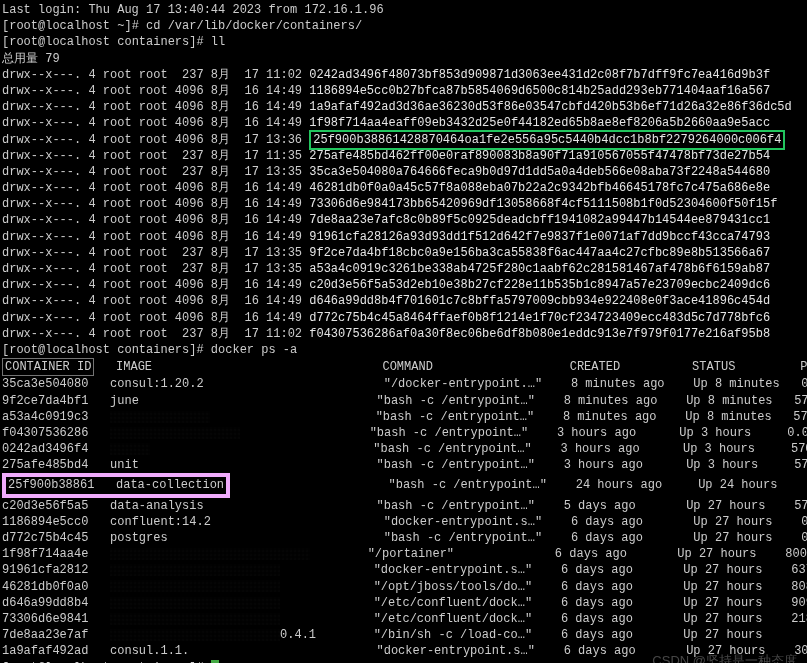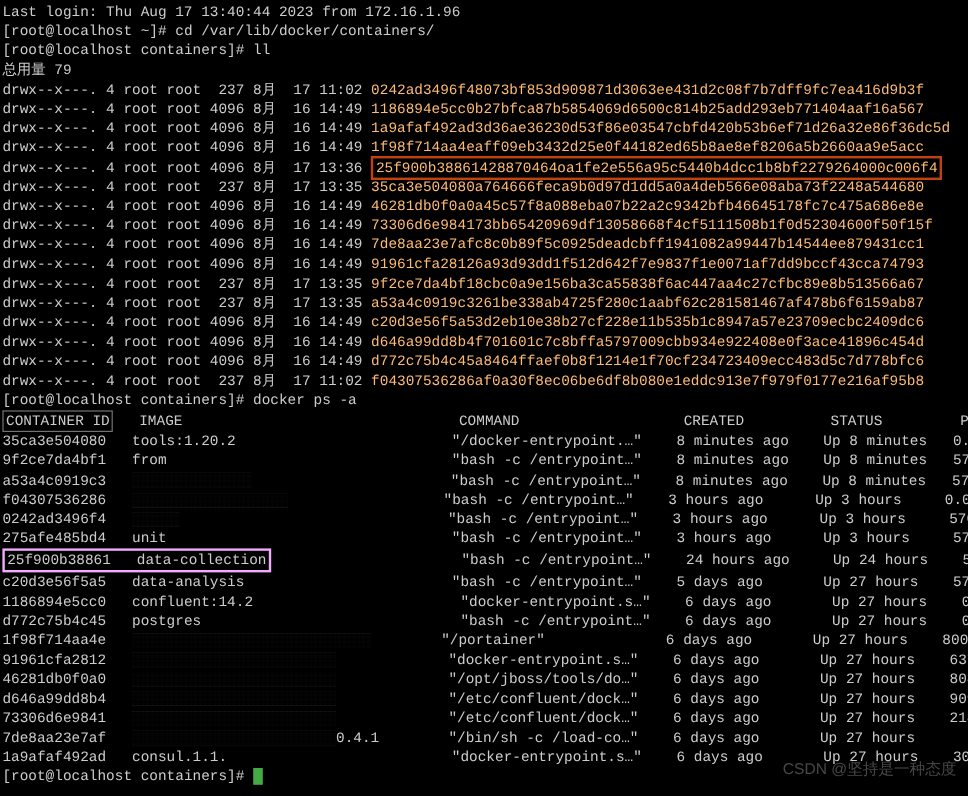--- a/index.html
+++ b/index.html
@@ -14,42 +14,42 @@
       font-size: 12px;
       line-height: 1.35;
       padding: 2px;
       width: 807px;
       overflow: hidden;
       position: relative;
     }
     .line {
       white-space: pre;
     }
-    .hash-link { color: #fdba74; }
+    .hash-link { color: #e5e5e5; }
     .highlight-box {
-      border: 2px solid #c2410c;
+      border: 2px solid #22c55e;
       display: inline-block;
       padding: 0 2px;
       margin: -2px 0;
     }
     .col-header {
       color: #ccc;
       white-space: pre;
     }
     .red-box-header {
       border: 1px solid #737373;
       padding: 0 2px;
       display: inline-block;
     }
     .table-row {
       white-space: pre;
       color: #ccc;
     }
     .red-box-row {
-      border: 2px solid #f0abfc;
+      border: 4px solid #f0abfc;
       padding: 0 2px;
       display: inline-block;
     }
     .pixelated {
       display: inline-block;
       background: repeating-linear-gradient(90deg, #222 0, #222 2px, #111 2px, #111 4px),
                   repeating-linear-gradient(0deg, #222 0, #222 2px, #111 2px, #111 4px);
       background-blend-mode: multiply;
       height: 12px;
       vertical-align: middle;
@@ -81,40 +81,41 @@
 <div class="line">[<span>root@localhost</span> <span>containers</span>]# <span>ll</span></div>
 
 <div class="line">总用量 79</div>
 
 <div id="ls-output">
     <div class="line"><span>drwx--x---. 4 root root  237 8月  17 11:02 </span><span class="hash-link">0242ad3496f48073bf853d909871d3063ee431d2c08f7b7dff9fc7ea416d9b3f</span></div>
     <div class="line"><span>drwx--x---. 4 root root 4096 8月  16 14:49 </span><span class="hash-link">1186894e5cc0b27bfca87b5854069d6500c814b25add293eb771404aaf16a567</span></div>
     <div class="line"><span>drwx--x---. 4 root root 4096 8月  16 14:49 </span><span class="hash-link">1a9afaf492ad3d36ae36230d53f86e03547cbfd420b53b6ef71d26a32e86f36dc5d</span></div>
     <div class="line"><span>drwx--x---. 4 root root 4096 8月  16 14:49 </span><span class="hash-link">1f98f714aa4eaff09eb3432d25e0f44182ed65b8ae8ef8206a5b2660aa9e5acc</span></div>
     <div class="line"><span>drwx--x---. 4 root root 4096 8月  17 13:36 </span><span class="highlight-box"><span class="hash-link">25f900b38861428870464oa1fe2e556a95c5440b4dcc1b8bf2279264000c006f4</span></span></div>
+    <div class="line"><span>drwx--x---. 4 root root  237 8月  17 11:35 </span><span class="hash-link">275afe485bd462ff00e0raf890083b8a90f71a910567055f47478bf73de27b54</span></div>
     <div class="line"><span>drwx--x---. 4 root root  237 8月  17 13:35 </span><span class="hash-link">35ca3e504080a764666feca9b0d97d1dd5a0a4deb566e08aba73f2248a544680</span></div>
     <div class="line"><span>drwx--x---. 4 root root 4096 8月  16 14:49 </span><span class="hash-link">46281db0f0a0a45c57f8a088eba07b22a2c9342bfb46645178fc7c475a686e8e</span></div>
     <div class="line"><span>drwx--x---. 4 root root 4096 8月  16 14:49 </span><span class="hash-link">73306d6e984173bb65420969df13058668f4cf5111508b1f0d52304600f50f15f</span></div>
     <div class="line"><span>drwx--x---. 4 root root 4096 8月  16 14:49 </span><span class="hash-link">7de8aa23e7afc8c0b89f5c0925deadcbff1941082a99447b14544ee879431cc1</span></div>
     <div class="line"><span>drwx--x---. 4 root root 4096 8月  16 14:49 </span><span class="hash-link">91961cfa28126a93d93dd1f512d642f7e9837f1e0071af7dd9bccf43cca74793</span></div>
     <div class="line"><span>drwx--x---. 4 root root  237 8月  17 13:35 </span><span class="hash-link">9f2ce7da4bf18cbc0a9e156ba3ca55838f6ac447aa4c27cfbc89e8b513566a67</span></div>
     <div class="line"><span>drwx--x---. 4 root root  237 8月  17 13:35 </span><span class="hash-link">a53a4c0919c3261be338ab4725f280c1aabf62c281581467af478b6f6159ab87</span></div>
     <div class="line"><span>drwx--x---. 4 root root 4096 8月  16 14:49 </span><span class="hash-link">c20d3e56f5a53d2eb10e38b27cf228e11b535b1c8947a57e23709ecbc2409dc6</span></div>
     <div class="line"><span>drwx--x---. 4 root root 4096 8月  16 14:49 </span><span class="hash-link">d646a99dd8b4f701601c7c8bffa5797009cbb934e922408e0f3ace41896c454d</span></div>
     <div class="line"><span>drwx--x---. 4 root root 4096 8月  16 14:49 </span><span class="hash-link">d772c75b4c45a8464ffaef0b8f1214e1f70cf234723409ecc483d5c7d778bfc6</span></div>
     <div class="line"><span>drwx--x---. 4 root root  237 8月  17 11:02 </span><span class="hash-link">f04307536286af0a30f8ec06be6df8b080e1eddc913e7f979f0177e216af95b8</span></div>
   </div>
 
 <div class="line">[<span>root@localhost</span> <span>containers</span>]# <span>docker ps -a</span></div>
 
 <div class="col-header"><span class="red-box-header">CONTAINER ID</span><span id="hdr-rest">   IMAGE                                COMMAND                   CREATED          STATUS         POR</span></div>
 
 <div id="ps-output">
-    <div class="table-row"><span><span>35ca3e504080   </span><span>tools:1.20.2                         </span></span><span>"/docker-entrypoint.…"    8 minutes ago    Up 8 minutes   0.0.</span></div>
-    <div class="table-row"><span><span>9f2ce7da4bf1   </span><span>from                                 </span></span><span>"bash -c /entrypoint…"    8 minutes ago    Up 8 minutes   5701</span></div>
+    <div class="table-row"><span><span>35ca3e504080   </span><span>consul:1.20.2                         </span></span><span>"/docker-entrypoint.…"    8 minutes ago    Up 8 minutes   0.0.</span></div>
+    <div class="table-row"><span><span>9f2ce7da4bf1   </span><span>june                                 </span></span><span>"bash -c /entrypoint…"    8 minutes ago    Up 8 minutes   5701</span></div>
     <div class="table-row"><span><span>a53a4c0919c3   </span><span></span><span class="pixelated" style="width: 100px;"></span><span>                       </span></span><span>"bash -c /entrypoint…"    8 minutes ago    Up 8 minutes   5701</span></div>
     <div class="table-row"><span><span>f04307536286   </span><span></span><span class="pixelated" style="width: 130px;"></span><span>                  </span></span><span>"bash -c /entrypoint…"    3 hours ago      Up 3 hours     0.0.</span></div>
     <div class="table-row"><span><span>0242ad3496f4   </span><span></span><span class="pixelated" style="width: 40px;"></span><span>                               </span></span><span>"bash -c /entrypoint…"    3 hours ago      Up 3 hours     5701</span></div>
     <div class="table-row"><span><span>275afe485bd4   </span><span>unit                                 </span></span><span>"bash -c /entrypoint…"    3 hours ago      Up 3 hours     5701</span></div>
     <div class="table-row"><span><span class="red-box-row">25f900b38861   data-collection</span><span>                      </span></span><span>"bash -c /entrypoint…"    24 hours ago     Up 24 hours    5701</span></div>
     <div class="table-row"><span><span>c20d3e56f5a5   </span><span>data-analysis                        </span></span><span>"bash -c /entrypoint…"    5 days ago       Up 27 hours    5701</span></div>
     <div class="table-row"><span><span>1186894e5cc0   </span><span>confluent:14.2                        </span></span><span>"docker-entrypoint.s…"    6 days ago       Up 27 hours    0.0.</span></div>
     <div class="table-row"><span><span>d772c75b4c45   </span><span>postgres                              </span></span><span>"bash -c /entrypoint…"    6 days ago       Up 27 hours    0.0.</span></div>
     <div class="table-row"><span><span>1f98f714aa4e   </span><span></span><span class="pixelated" style="width: 200px;"></span><span>        </span></span><span>"/portainer"              6 days ago       Up 27 hours    800</span></div>
     <div class="table-row"><span><span>91961cfa2812   </span><span></span><span class="pixelated" style="width: 170px;"></span><span>             </span></span><span>"docker-entrypoint.s…"    6 days ago       Up 27 hours    6379</span></div>

